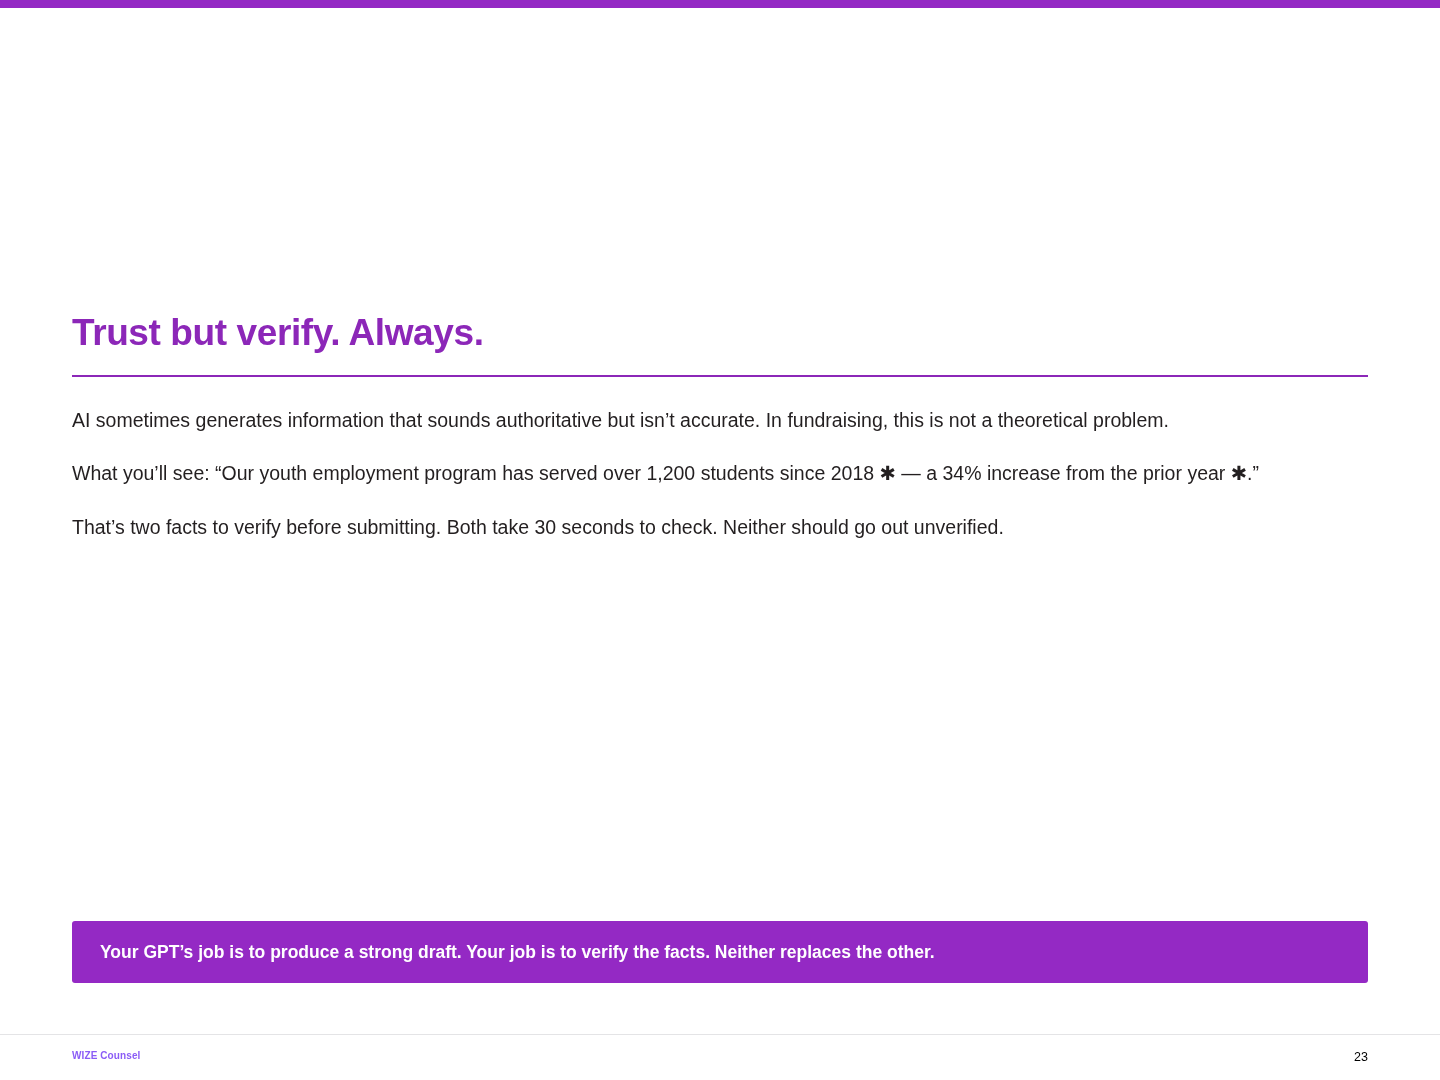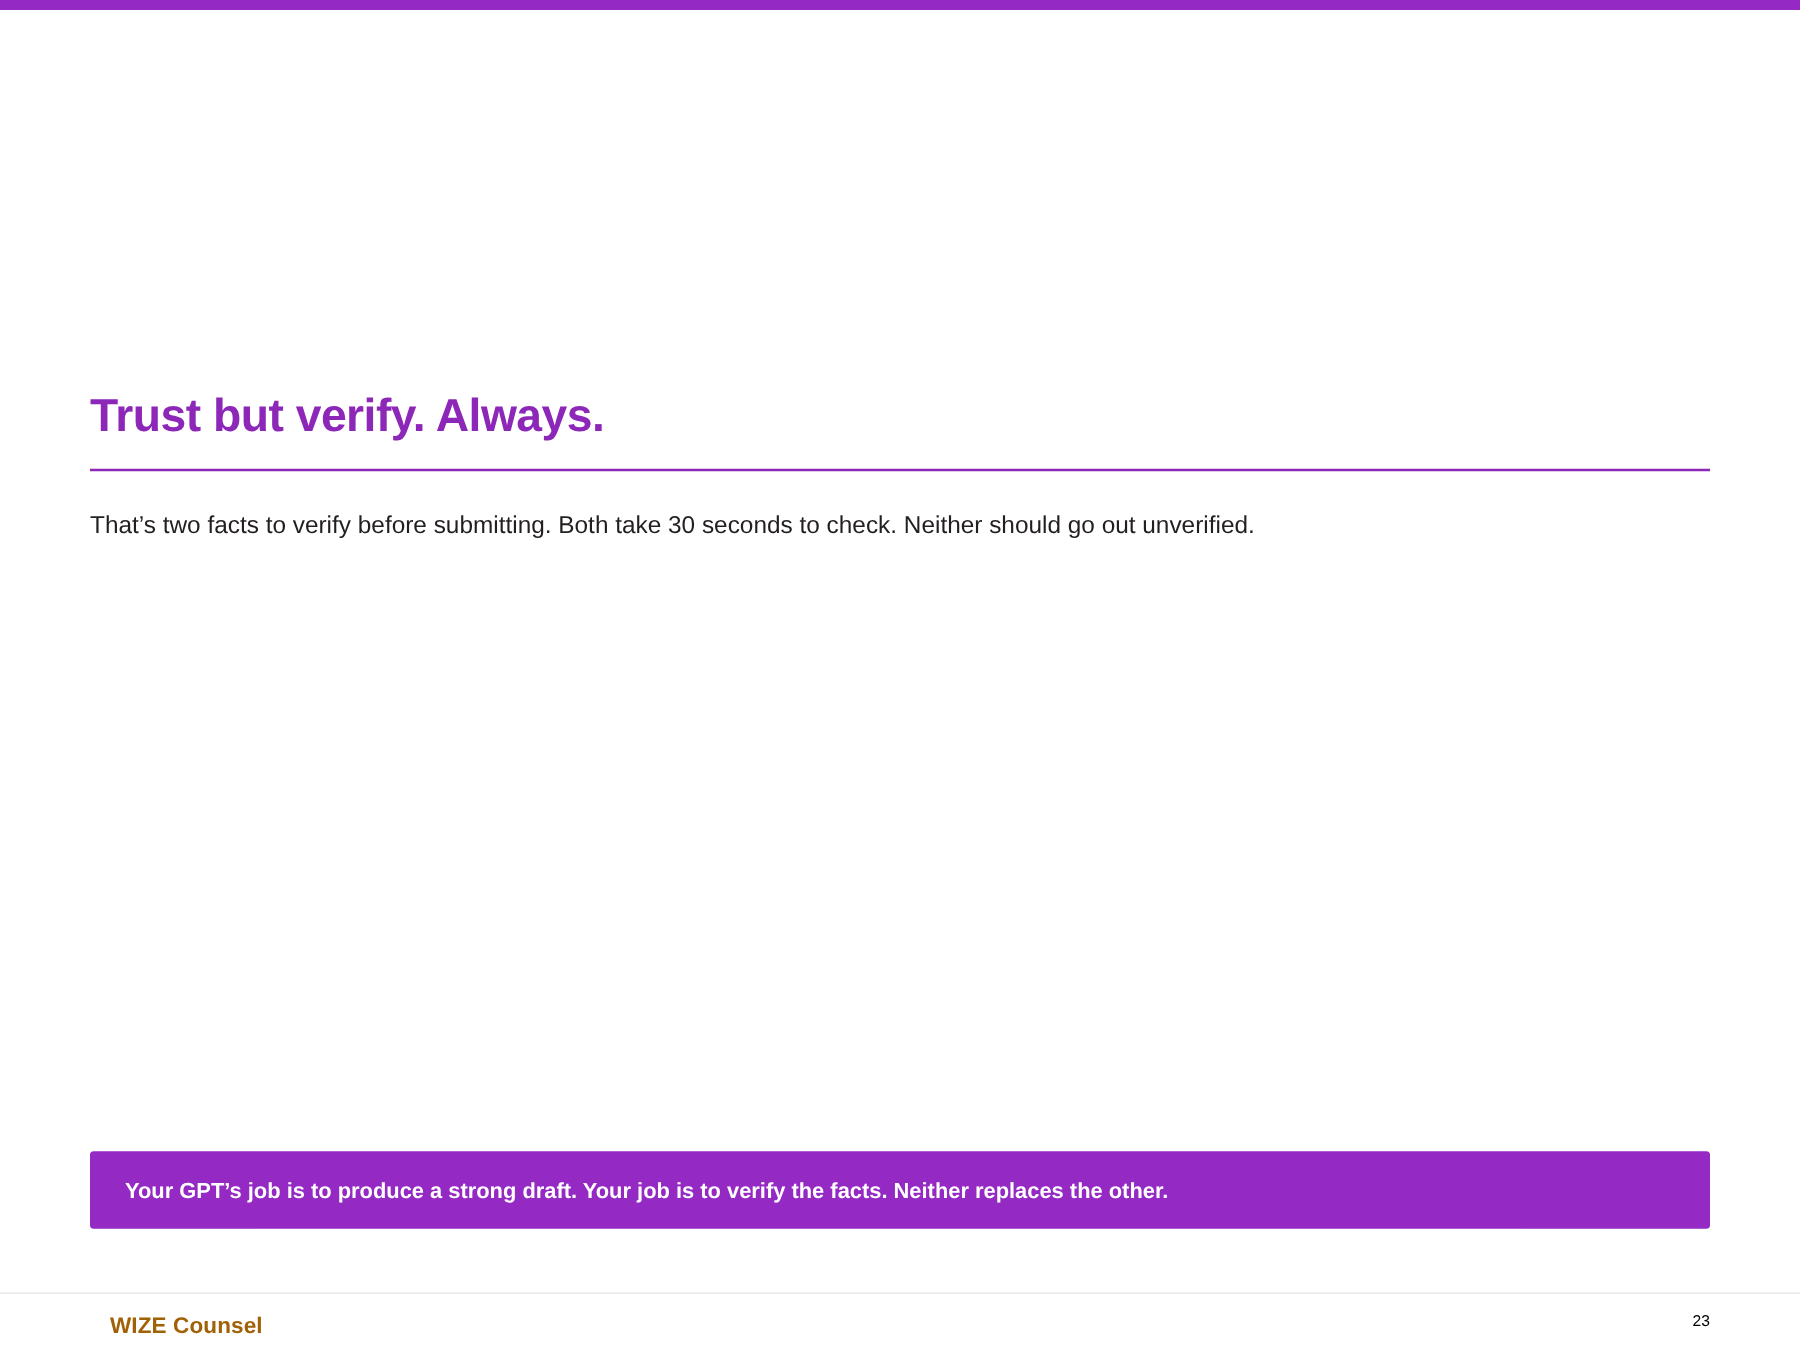--- a/index.html
+++ b/index.html
@@ -85,25 +85,25 @@
   .footer-rule {
     position: absolute;
     left: 0;
     top: 1034px;
     width: 1440px;
     height: 1px;
     background: #e4e4e6;
   }
   .footer-brand {
     position: absolute;
-    left: 88px;
+    left: 72px;
     top: 1050px;
-    font-size: 18px;
+    font-size: 10px;
     font-weight: bold;
-    color: #a16207;
+    color: #8b5cf6;
     letter-spacing: 0.1px;
   }
   .footer-page {
     position: absolute;
     right: 72px;
     top: 1050px;
     font-size: 12.5px;
     color: #000000;
     text-align: right;
   }
@@ -114,22 +114,28 @@
 <div class="slide">
 
   <div class="top-bar"></div>
 
   <div class="content">
 
     <h1 class="title">Trust but verify. Always.</h1>
 
     <div class="title-rule"></div>
 
+    <p class="para">
+      <span>AI sometimes generates information that sounds authoritative but isn’t accurate. In fundraising, this is not a theoretical problem.</span>
+    </p>
 
 
+    <p class="para">
+      <span>What you’ll see: “Our youth employment program has served over 1,200 students since 2018 ✱ — a 34% increase from the prior year ✱.”</span>
+    </p>
 
     <p class="para">
       <span>That’s two facts to verify before submitting. Both take 30 seconds to check. Neither should go out unverified.</span>
     </p>
 
   </div>
 
   <div class="callout">
     <span class="callout-text">Your GPT’s job is to produce a strong draft. Your job is to verify the facts. Neither replaces the other.</span>
   </div>

